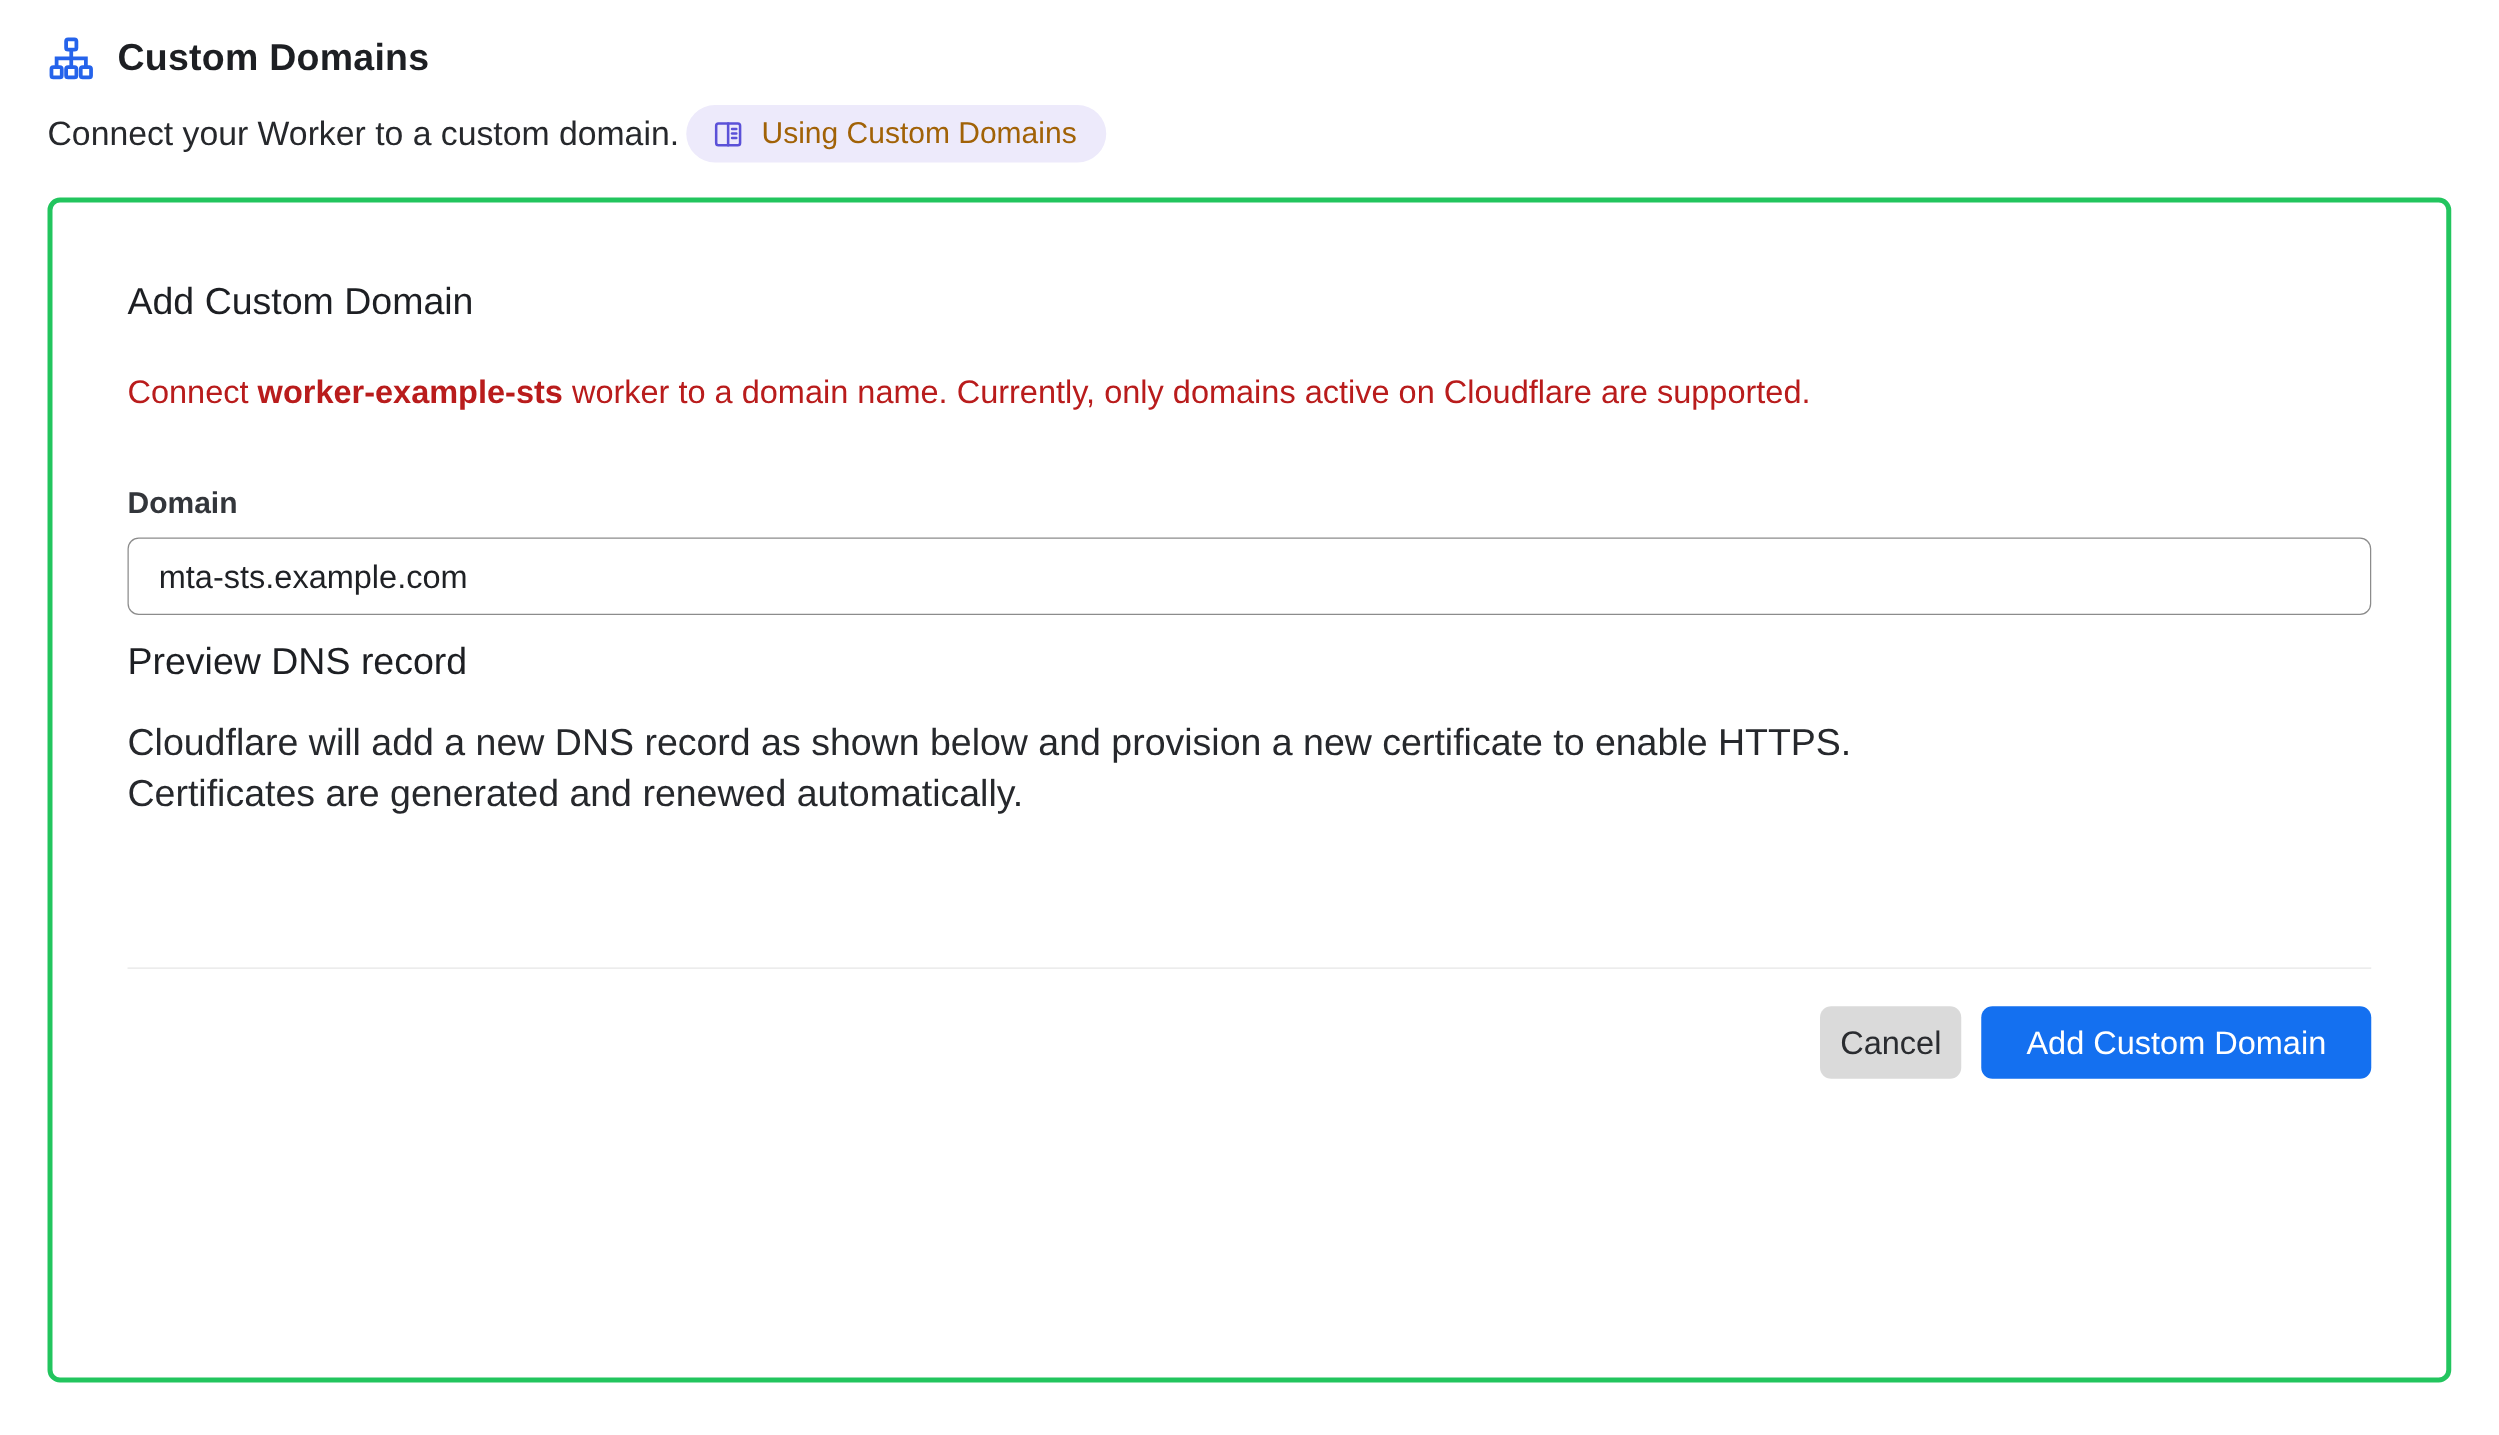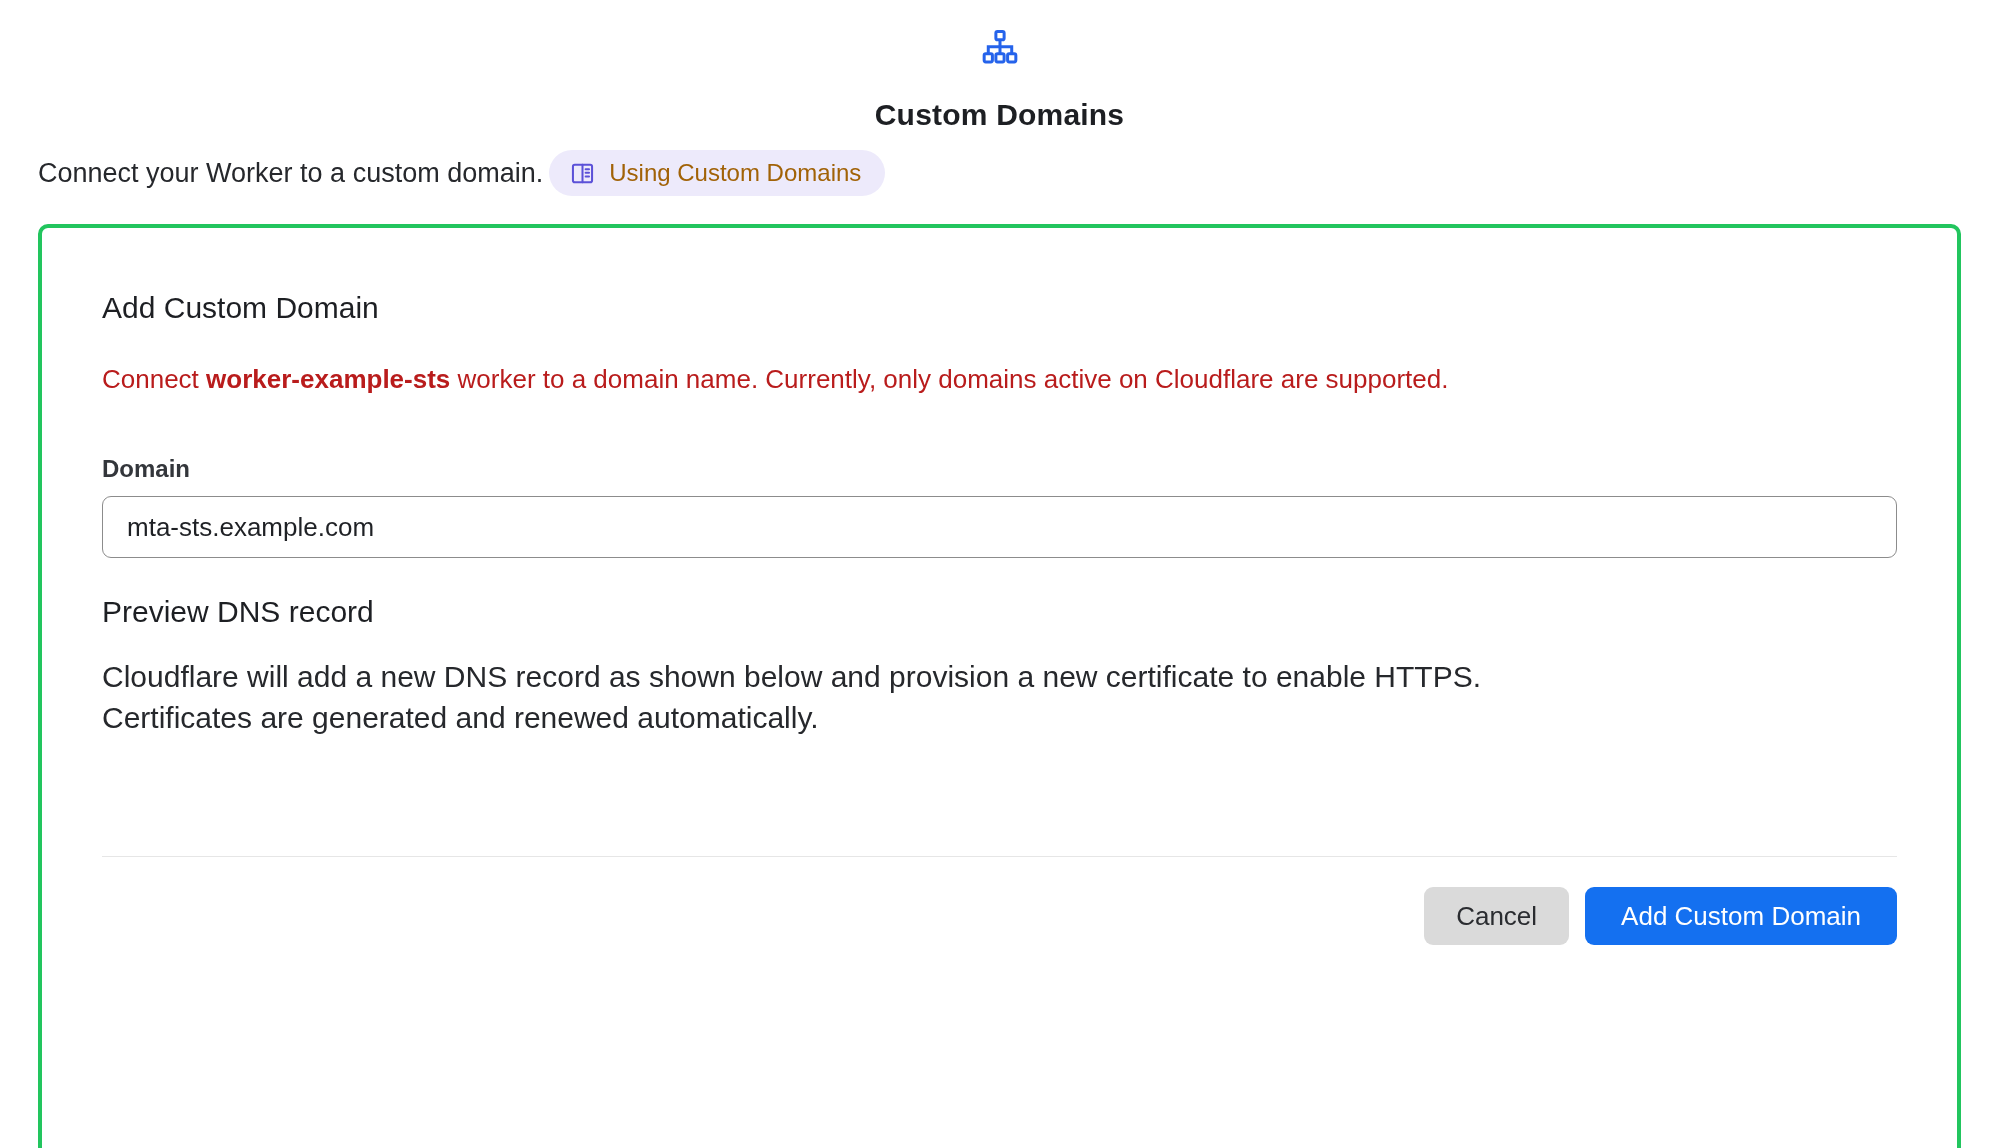--- a/index.html
+++ b/index.html
@@ -5,21 +5,21 @@
   * { margin: 0; padding: 0; box-sizing: border-box; }
   html, body { background: #ffffff; }
   body {
     width: 1999px; height: 1148px; overflow: hidden;
     font-family: "Liberation Sans", "DejaVu Sans", sans-serif;
     color: #26282c;
   }
   .page { padding: 28px 38px 0 38px; }
 
   
-  .title-row { display: flex; align-items: center; gap: 32px; flex-direction: column; }
+  .title-row { display: flex; align-items: center; gap: 16px; }
   .title-row h1 { font-size: 30px; font-weight: 700; color: #1d1f23; letter-spacing: .2px; }
   .sitemap-icon { width: 40px; height: 38px; display: inline-flex; }
   .subtitle-row { display: flex; align-items: center; gap: 6px; margin-top: 18px; }
   .subtitle-row p { font-size: 27px; color: #26282c; }
   .docs-badge {
     display: inline-flex; align-items: center; gap: 13px;
     background: #edeafb; color: #a16207;
     border-radius: 26px; padding: 9px 24px 9px 20px;
     font-size: 24px; font-weight: 500; text-decoration: none; cursor: pointer;
   }
@@ -39,21 +39,21 @@
 
   .field-label { display: block; margin-top: 58px; font-size: 24px; font-weight: 700; color: #33363b; line-height: 30px; }
   .domain-input {
     margin-top: 12px; width: 100%; height: 62px;
     border: 1px solid #8c8c8c; border-radius: 9px;
     padding: 0 24px; font-size: 26px; color: #1f2125;
     font-family: "Liberation Sans", "DejaVu Sans", sans-serif;
     background: #fff; outline: none; display: block;
   }
 
-  .preview-heading { margin-top: 36px; }
+  .preview-heading { margin-top: 20px; }
   .preview-desc { margin-top: 26px; font-size: 30px; line-height: 41px; color: #26282c; max-width: 1500px; }
 
   
   .dns-table {
     margin-top: 26px; width: 100%;
     border: 1px solid #c9c9c9; border-radius: 9px;
     overflow: hidden;
   }
   table { width: 100%; border-collapse: collapse; table-layout: fixed; }
   thead th {
@@ -69,21 +69,21 @@
   td.cell-type { font-weight: 700; color: #1d1f23; }
 
   
   .divider { margin-top: 118px; border-top: 1px solid #e6e6e6; }
   .actions { margin-top: 30px; display: flex; justify-content: flex-end; gap: 16px; }
   .actions button {
     height: 58px; border: none; border-radius: 9px;
     font-size: 26px; font-family: "Liberation Sans", "DejaVu Sans", sans-serif;
     cursor: pointer; line-height: 1;
   }
-  .btn-cancel { background: #dadada; color: #2a2c30; padding: 0 32px; }
+  .btn-cancel { background: #dadada; color: #2a2c30; padding: 0 16px; }
   .btn-submit { background: #1470f0; color: #ffffff; padding: 0 36px; }
 </style>
 </head>
 <body>
 
 <div class="page">
 
   <header>
     <div class="title-row">
       <span class="sitemap-icon">

